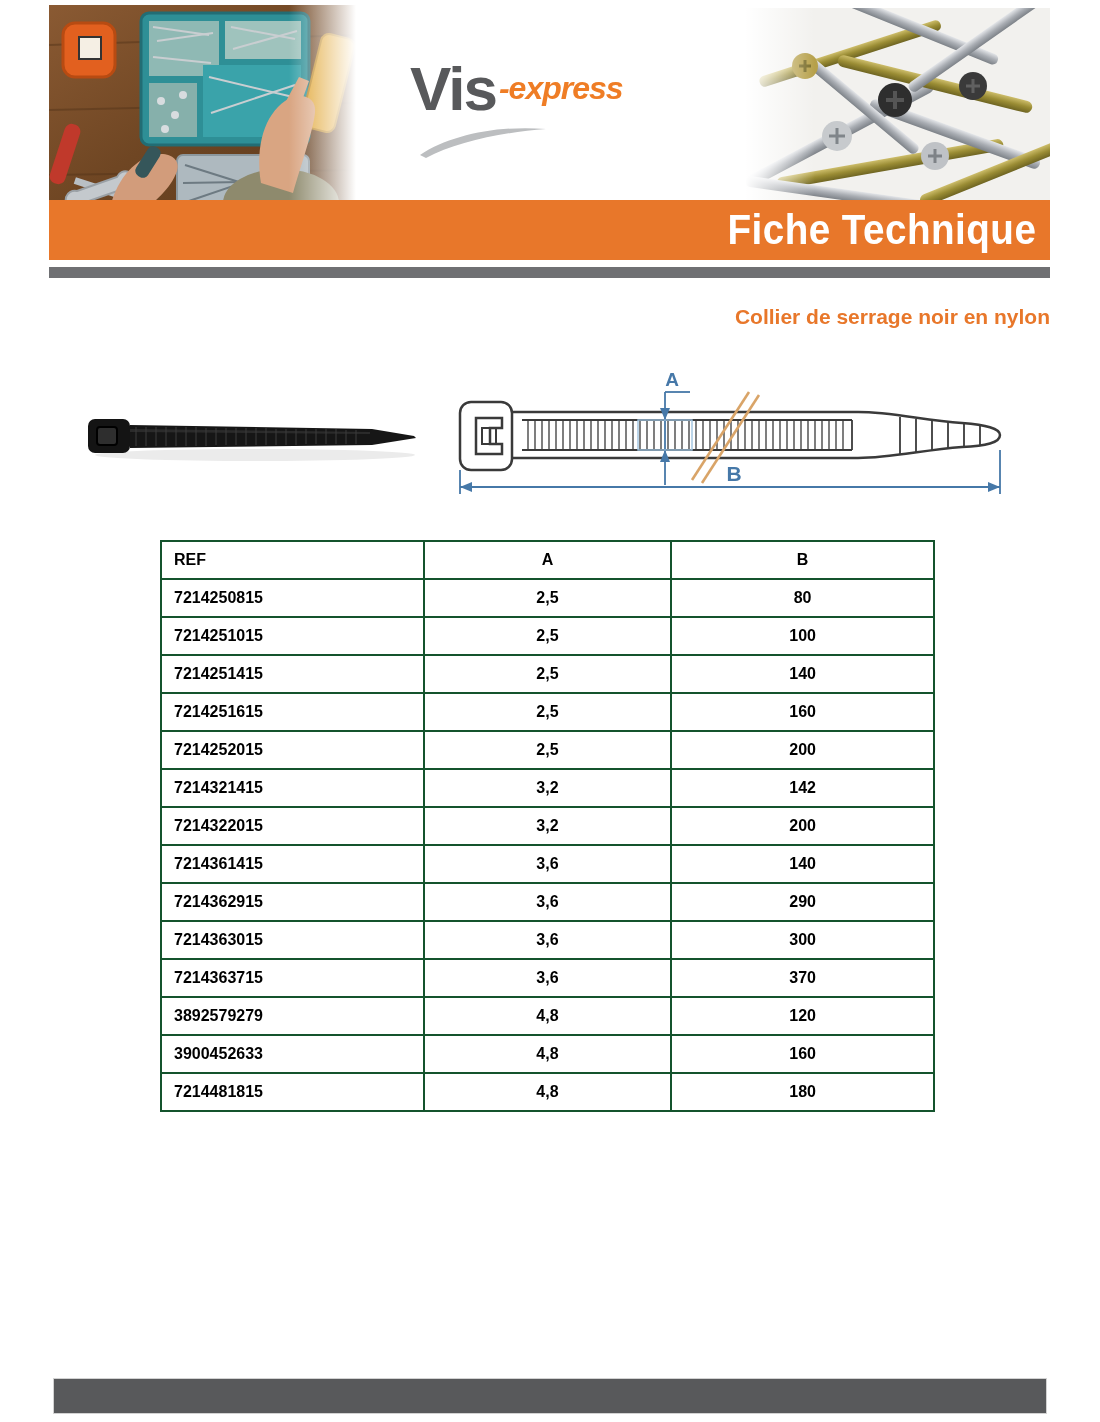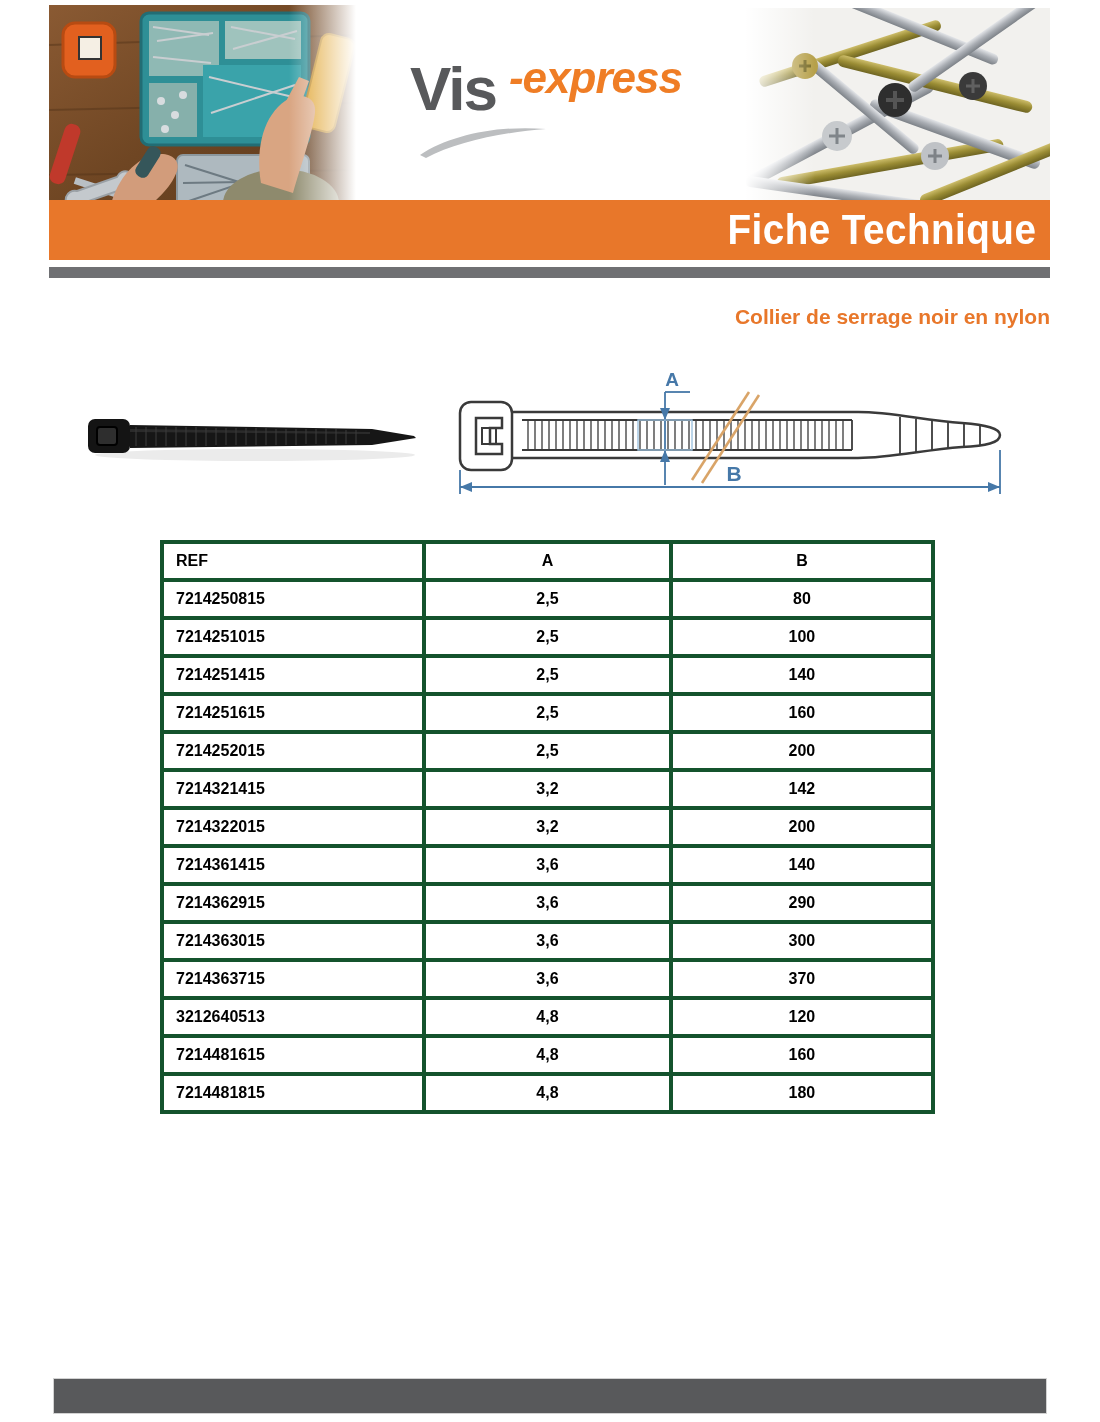--- a/index.html
+++ b/index.html
@@ -5,41 +5,41 @@
   * { margin:0; padding:0; box-sizing:border-box; }
   html,body { background:#ffffff; }
   body { font-family:"Liberation Sans", sans-serif; }
   .page { position:relative; width:1100px; height:1422px; background:#fff; overflow:hidden; }
 
   
   .header { position:absolute; left:49px; top:5px; width:1001px; height:208px; display:flex; }
   .photo-left { position:absolute; left:0; top:0; width:307px; height:208px; overflow:hidden; }
   .photo-right { position:absolute; right:0; top:3px; width:305px; height:205px; overflow:hidden; }
   .logo-block { position:absolute; left:307px; top:0; width:389px; height:208px; background:#fff; }
-  .logo-line { position:absolute; left:54px; top:48px; display:flex; align-items:flex-start; white-space:nowrap; }
+  .logo-line { position:absolute; left:54px; top:48px; display:flex; align-items:center; white-space:nowrap; }
   .logo-vis { font-size:62px; font-weight:bold; color:#58595B; letter-spacing:-2px; }
-  .logo-express { font-size:44px; font-weight:bold; font-style:italic; color:#EF7D25; letter-spacing:-1px; margin-left:13px; }
+  .logo-express { font-size:32px; font-weight:bold; font-style:italic; color:#EF7D25; letter-spacing:-1px; margin-left:3px; }
   .swoosh { position:absolute; left:60px; top:120px; }
 
   
   .banner { position:absolute; left:49px; top:200px; width:1001px; height:60px; background:#E8772A; display:flex; align-items:center; justify-content:flex-end; }
   .banner span { color:#ffffff; font-weight:bold; font-size:42px; letter-spacing:0.5px; transform:scaleX(0.92); display:inline-block; }
   .gray-bar { position:absolute; left:49px; top:267px; width:1001px; height:11px; background:#6F7073; }
   .footer-bar { position:absolute; left:53px; top:1378px; width:994px; height:36px; background:#58595B; border:1px solid #d2d2d2; }
 
   
   .doc-title { position:absolute; left:49px; top:305px; width:1001px; text-align:right; font-size:21px; font-weight:bold; color:#E8772A; }
 
   
   .product-photo { position:absolute; left:80px; top:393px; }
   .tech-drawing { position:absolute; left:452px; top:370px; }
 
   
   table.spec { position:absolute; left:160px; top:540px; width:775px; border-collapse:collapse; table-layout:fixed; }
-  table.spec th, table.spec td { border:4px solid #14532d; height:38px; font-size:16px; font-weight:bold; color:#000; }
+  table.spec th, table.spec td { border:2px solid #14532d; height:38px; font-size:16px; font-weight:bold; color:#000; }
   table.spec th.left, table.spec td.left { text-align:left; padding-left:12px; }
   table.spec th.center, table.spec td.center { text-align:center; }
   col.c-ref { width:34%; } col.c-a { width:32%; } col.c-b { width:34%; }
 </style>
 </head>
 <body>
 
 <div class="page">
 
   <div class="header">
@@ -376,26 +376,26 @@
           <td class="left">7214363015</td>
           <td class="center">3,6</td>
           <td class="center">300</td>
         </tr>
         <tr>
           <td class="left">7214363715</td>
           <td class="center">3,6</td>
           <td class="center">370</td>
         </tr>
         <tr>
-          <td class="left">3212640513</td>
+          <td class="left">3892579279</td>
           <td class="center">4,8</td>
           <td class="center">120</td>
         </tr>
         <tr>
-          <td class="left">7214481615</td>
+          <td class="left">3900452633</td>
           <td class="center">4,8</td>
           <td class="center">160</td>
         </tr>
         <tr>
           <td class="left">7214481815</td>
           <td class="center">4,8</td>
           <td class="center">180</td>
         </tr>
       </tbody>
   </table>

